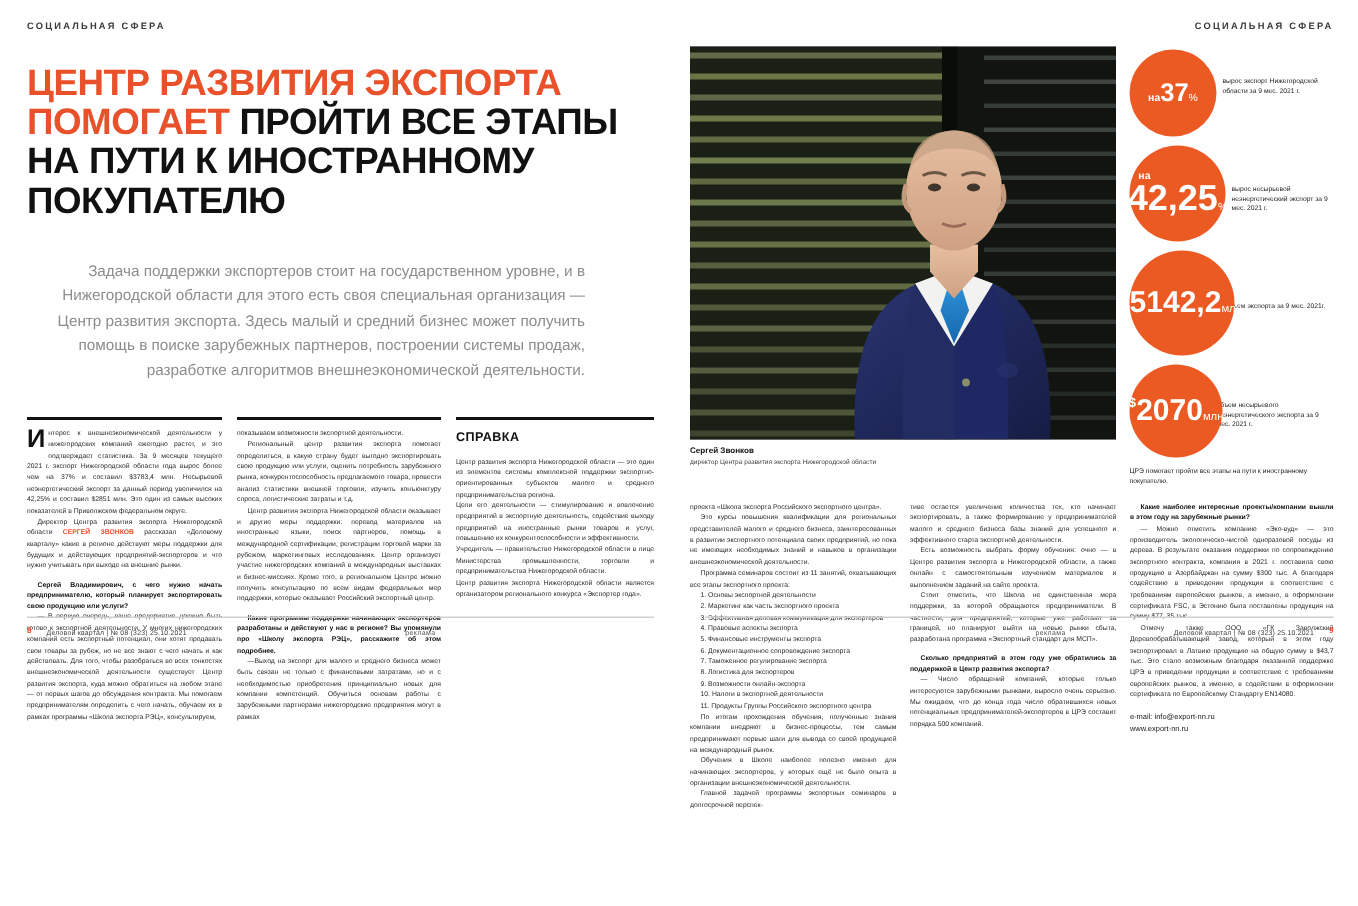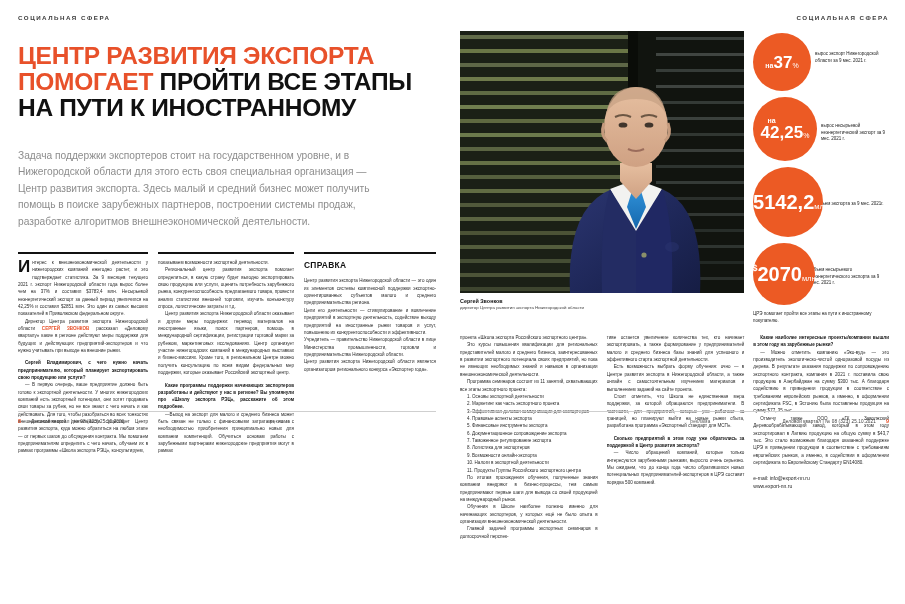--- a/index.html
+++ b/index.html
@@ -34,20 +34,21 @@
   }
   .headline .hl-accent{color:#E8512A;}
 
   
   .deck{
     margin-top:26px;
     font-size:10.2px;
     line-height:1.62;
     color:#8d8d8d;
     max-width:372px;
+    text-align:right;
   }
 
   
   .rule{height:1.6px;background:#111;margin:0 0 5px 0;}
   .cols{display:flex;gap:10px;margin-top:22px;}
   .col{font-size:4.55px;line-height:1.62;text-align:justify;color:#2a2a2a;}
   .col p{margin:0;text-indent:7px;}
   .col p.noind{text-indent:0;}
   .col .drop{
     float:left;font-size:17px;line-height:0.82;font-weight:700;
@@ -139,20 +140,21 @@
 <div class="spread">
 
   <div class="page page-left">
 
     <div class="runhead">СОЦИАЛЬНАЯ СФЕРА</div>
 
     <h1 class="headline">
       <span class="hl-accent">ЦЕНТР РАЗВИТИЯ ЭКСПОРТА</span><br>
       <span class="hl-accent">ПОМОГАЕТ</span><span> ПРОЙТИ ВСЕ ЭТАПЫ</span><br>
       <span>НА ПУТИ К ИНОСТРАННОМУ</span><br>
+      <span>ПОКУПАТЕЛЮ</span>
     </h1>
 
     <div class="deck">Задача поддержки экспортеров стоит на государственном уровне, и в Нижегородской области для этого есть своя специальная организация — Центр развития экспорта. Здесь малый и средний бизнес может получить помощь в поиске зарубежных партнеров, построении системы продаж, разработке алгоритмов внешнеэкономической деятельности.</div>
 
     <div class="cols">
 
       <div class="col col-a">
         <div class="rule"></div>
         <p class="noind"><span class="drop">И</span><span>нтерес к внешнеэкономической деятельности у нижегородских компаний ежегодно растет, и это подтверждает статистика. За 9 месяцев текущего 2021 г. экспорт Нижегородской области года вырос более чем на 37% и составил $3783,4 млн. Несырьевой неэнергетический экспорт за данный период увеличился на 42,25% и составил $2851 млн. Это один из самых высоких показателей в Приволжском федеральном округе.</span></p>
         <p><span>Директор Центра развития экспорта Нижегородской области </span><span class="nm">СЕРГЕЙ ЗВОНКОВ</span><span> рассказал «Деловому кварталу» какие в регионе действуют меры поддержки для будущих и действующих предприятий-экспортеров и что нужно учитывать при выходе на внешние рынки.</span></p>
@@ -288,21 +290,21 @@
               <span class="pre">на</span><span class="bval" style="font-size:17px">37</span><span class="suf">%</span>
             </div>
           </div>
           <div class="stat-text">вырос экспорт Нижегородской области за 9 мес. 2021 г.</div>
         </div>
 
         <div class="stat">
           <div class="bubble b2">
             <div class="bub-inner">
               <div class="pre" style="text-align:left;margin-left:7px">на</div>
-              <div><span class="bval" style="font-size:17px">42,25</span><span class="suf">%</span></div>
+              <div><span class="bval" style="font-size:24px">42,25</span><span class="suf">%</span></div>
             </div>
           </div>
           <div class="stat-text" style="padding-top:26px">вырос несырьевой неэнергетический экспорт за 9 мес. 2021 г.</div>
         </div>
 
         <div class="stat">
           <div class="bubble b3">
             <div class="bub-inner">
               <span class="pre" style="font-size:9px;vertical-align:top">$</span><span class="bval" style="font-size:20px">5142,2</span><span class="suf" style="font-size:7.5px">млн</span>
             </div>

